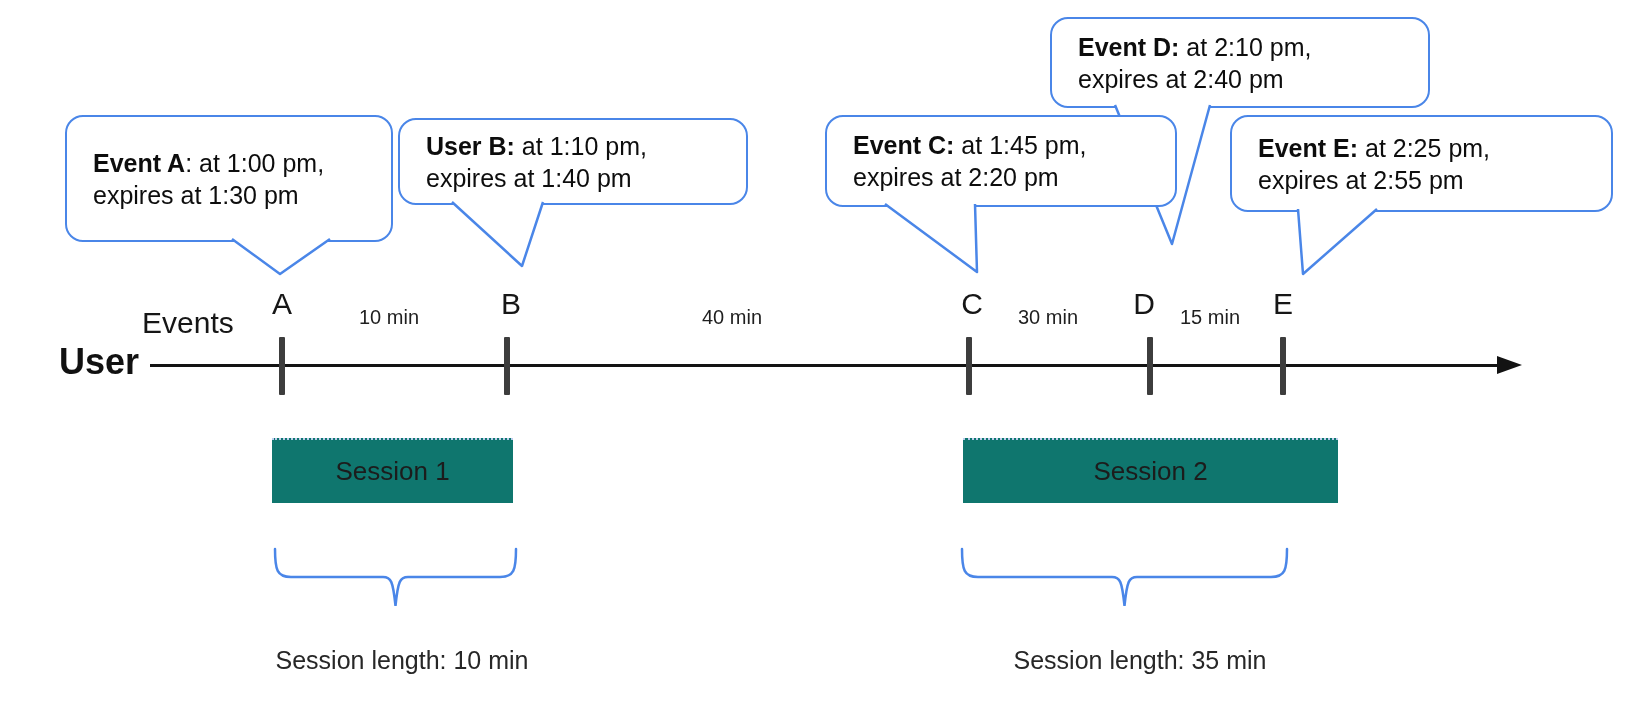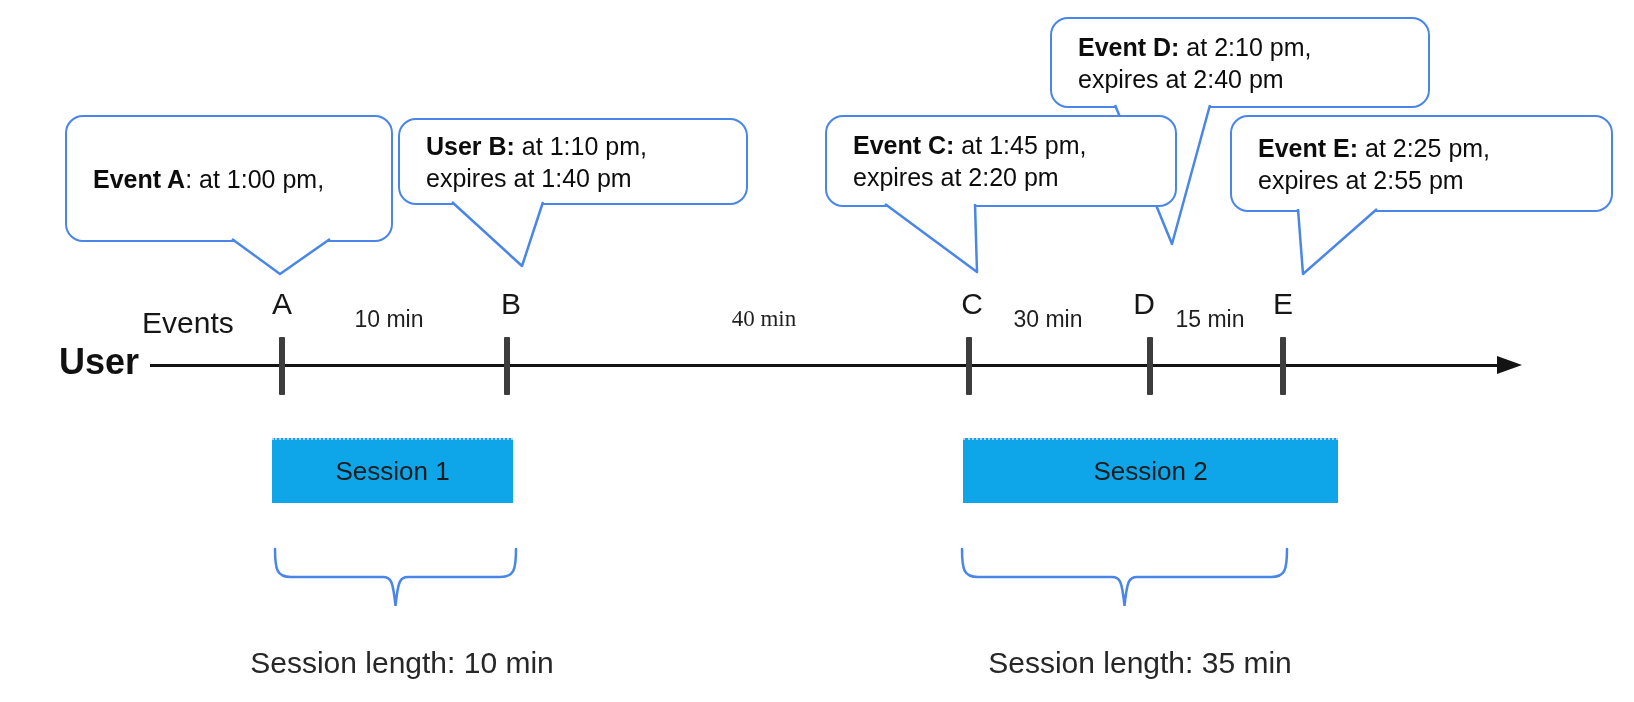--- a/index.html
+++ b/index.html
@@ -20,48 +20,49 @@
   .layer-under{z-index:2;}
   .layer-over{z-index:4;}
   
   .axis-line{position:absolute;left:150px;top:364px;width:1350px;height:3px;background:#131313;z-index:0;}
   .arrow-head{
     position:absolute;left:1497px;top:356px;width:0;height:0;z-index:0;
     border-left:25px solid #131313;border-top:9.5px solid transparent;border-bottom:9.5px solid transparent;
   }
   .tick{position:absolute;top:337px;width:6px;height:58px;background:#3d3d3d;z-index:0;border-radius:1px;transform:translateX(-50%);}
   .letter{position:absolute;top:287px;font-size:30px;transform:translateX(-50%);color:#161616;z-index:0;}
-  .interval{position:absolute;top:306px;font-size:23px;transform:translateX(-50%);color:#1f1f1f;z-index:0;white-space:nowrap;}
+  .interval{position:absolute;top:306px;font-size:20px;transform:translateX(-50%);color:#1f1f1f;z-index:0;white-space:nowrap;}
   .events-label{position:absolute;left:142px;top:290px;font-size:30px;color:#161616;margin-top:16px;}
   .user-label{position:absolute;left:59px;top:341px;font-size:36px;color:#111111;font-weight:bold;}
   
   .session{
-    position:absolute;top:438px;height:65px;background:#0ea5e9;border-top:2px dotted #bccdee;
+    position:absolute;top:438px;height:65px;background:#0f766e;border-top:2px dotted #bccdee;
     display:flex;align-items:center;justify-content:center;font-size:26px;color:#1c1c1c;box-sizing:border-box;
   }
   .session-len{
-    position:absolute;top:646px;font-size:30px;color:#272727;transform:translateX(-50%);white-space:nowrap;
+    position:absolute;top:646px;font-size:25px;color:#272727;transform:translateX(-50%);white-space:nowrap;
   }
 </style>
 </head>
 <body>
 
 <div class="canvas">
 
   <div class="bubble bubble-d" style="left:1050px;top:17px;width:380px;height:91px;">
     <div><span class="b">Event D:</span><span> at 2:10 pm,</span></div>
     <div>expires at 2:40 pm</div>
   </div>
 
   <svg class="svg-layer layer-under" width="1634" height="702" viewBox="0 0 1634 702">
     <path d="M1115 105 L1172 244 L1210 105" fill="#ffffff" stroke="#4a86e8" stroke-width="2.5" stroke-linejoin="round"></path>
   </svg>
 
   <div class="bubble" style="left:18px;top:115px;width:328px;height:127px;margin-left:47px;">
     <div><span class="b">Event A</span><span>: at 1:00 pm,</span></div>
+    <div>expires at 1:30 pm</div>
   </div>
 
   <div class="bubble" style="left:398px;top:118px;width:350px;height:87px;">
     <div><span class="b">User B:</span><span> at 1:10 pm,</span></div>
     <div>expires at 1:40 pm</div>
   </div>
 
   <div class="bubble" style="left:825px;top:115px;width:352px;height:92px;">
     <div><span class="b">Event C:</span><span> at 1:45 pm,</span></div>
     <div>expires at 2:20 pm</div>
@@ -92,21 +93,21 @@
   <div class="tick" style="left:1150px;"></div>
   <div class="tick" style="left:1283px;"></div>
 
   <div class="letter" style="left:282px;">A</div>
   <div class="letter" style="left:511px;">B</div>
   <div class="letter" style="left:972px;">C</div>
   <div class="letter" style="left:1144px;">D</div>
   <div class="letter" style="left:1283px;">E</div>
 
   <div class="interval" style="left:389px;">10 min</div>
-  <div class="interval" style="left:764px;font-family:Liberation Serif, serif;">40 min</div>
+  <div class="interval" style="left:732px;">40 min</div>
   <div class="interval" style="left:1048px;">30 min</div>
   <div class="interval" style="left:1210px;">15 min</div>
 
   <div class="session" style="left:272px;width:241px;">
     <span>Session 1</span>
   </div>
   <div class="session" style="left:963px;width:375px;">
     <span>Session 2</span>
   </div>
 

